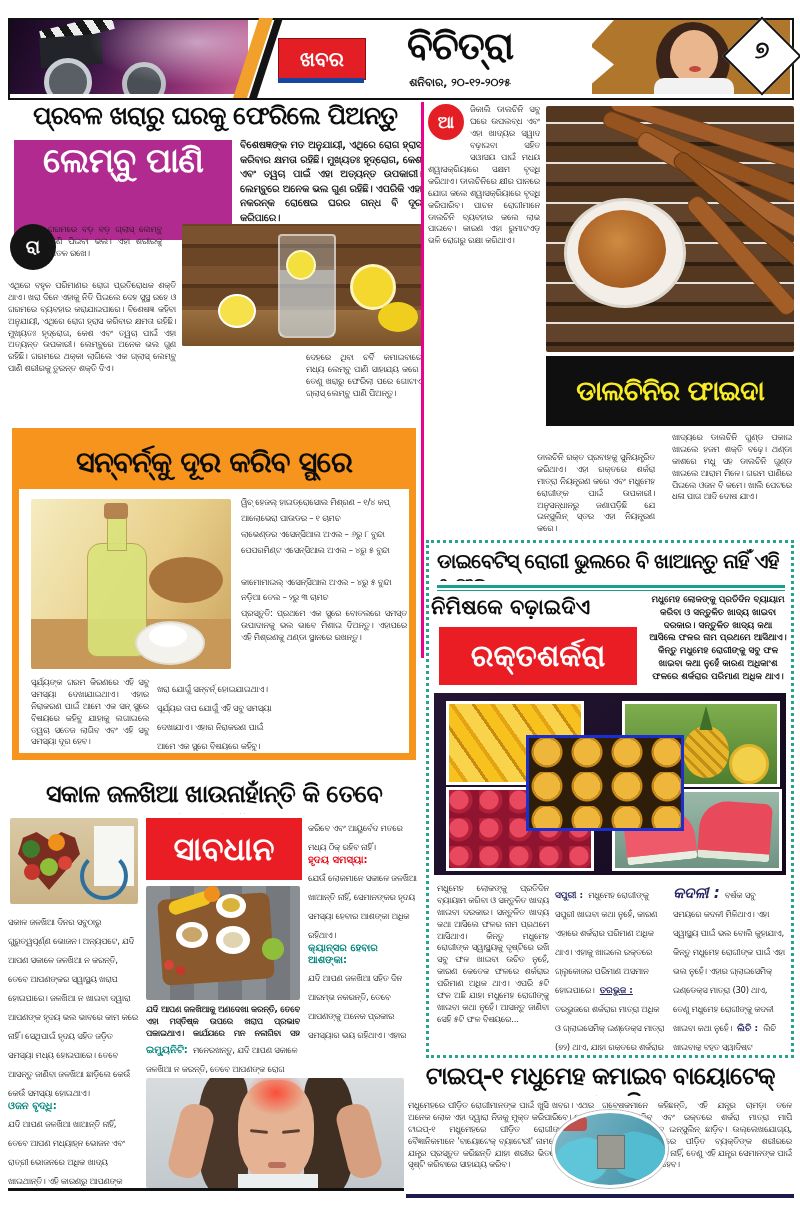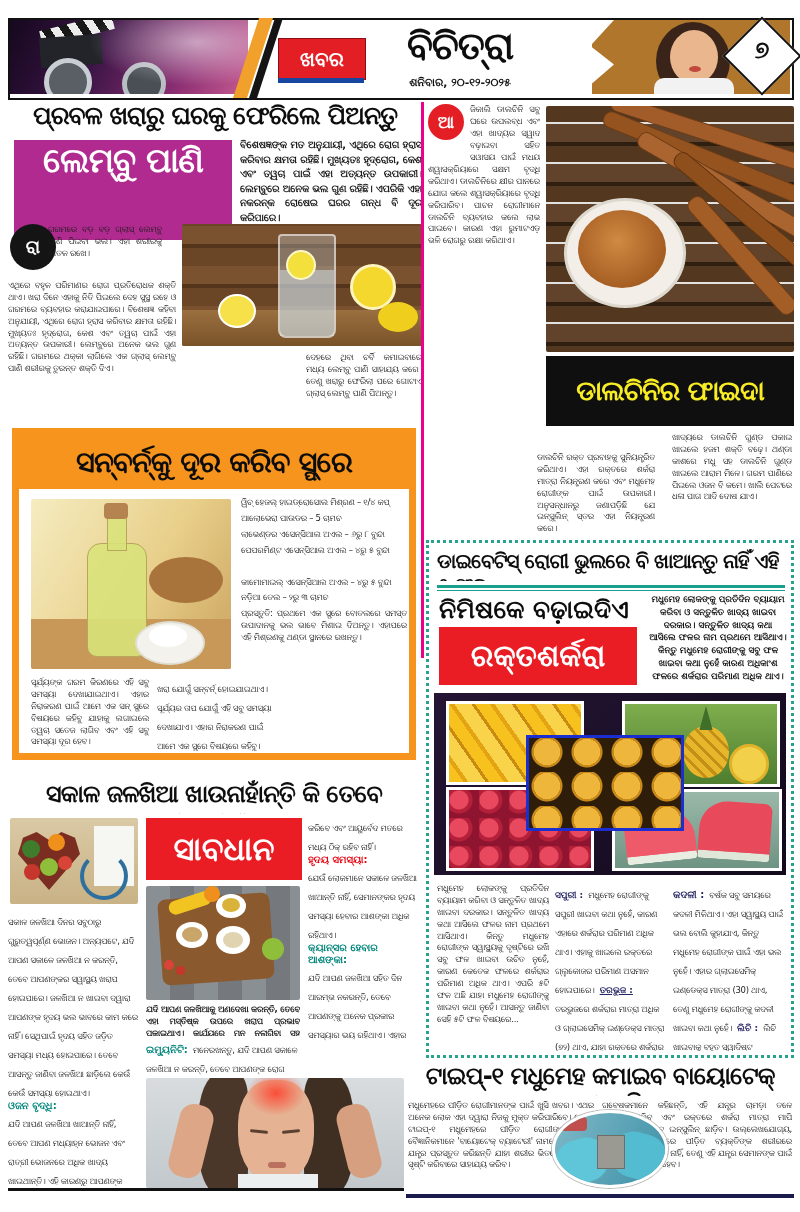--- a/index.html
+++ b/index.html
@@ -102,21 +102,21 @@
       <div class="abs" style="left:56px;top:44px;width:58px;height:112px;background:rgba(216,226,122,.9);
                   border:1px solid #b7a75a;border-radius:14px 14px 10px 10px;"></div>
       <div class="abs" style="left:76px;top:16px;width:18px;height:34px;background:rgba(216,226,122,.9);border:1px solid #b7a75a;"></div>
       <div class="abs" style="left:73px;top:4px;width:24px;height:16px;background:#b5834f;border-radius:4px;"></div>
       <div class="circle" style="left:104px;top:122px;width:66px;height:40px;background:#f4f2ec;border:2px solid #e0ddd2;"></div>
       <div class="circle" style="left:118px;top:126px;width:38px;height:22px;background:#fff;"></div>
     </div>
 
     <div class="abs" style="left:222px;top:62px;width:166px;height:174px;overflow:hidden;">
       <div class="bt" style="margin-bottom:4px;">ୱିଚ୍ ହେଜଲ୍ ହାଇଡ୍ରୋସୋଲ ମିଶ୍ରଣ – ୧/୪ କପ୍</div>
-      <div class="bt" style="margin-bottom:4px;">ଆଲୋଭେରା ପାଉଡର – 5 ଚାମଚ</div>
+      <div class="bt" style="margin-bottom:4px;">ଆଲୋଭେରା ପାଉଡର – ୧ ଚାମଚ</div>
       <div class="bt" style="margin-bottom:4px;">ଲାଭେଣ୍ଡର ଏସେନ୍ସିଆଲ ଅଏଲ – ୬ରୁ ୮ ବୁନ୍ଦା</div>
       <div class="bt" style="margin-bottom:20px;">ପେପରମିଣ୍ଟ ଏସେନ୍ସିଆଲ ଅଏଲ – ୪ରୁ ୫ ବୁନ୍ଦା</div>
       <div class="bt" style="margin-bottom:4px;">କାମୋମାଇଲ୍ ଏସେନ୍ସିଆଲ ଅଏଲ – ୪ରୁ ୫ ବୁନ୍ଦା</div>
       <div class="bt" style="margin-bottom:4px;">ନଡ଼ିଆ ତେଲ – ୨ରୁ ୩ ଚାମଚ</div>
       <div class="bt">ପ୍ରସ୍ତୁତି: ପ୍ରଥମେ ଏକ ସ୍ପ୍ରେ ବୋତଲରେ ସମସ୍ତ ଉପାଦାନକୁ ଭଲ ଭାବେ ମିଶାଇ ଦିଅନ୍ତୁ। ଏହାପରେ ଏହି ମିଶ୍ରଣକୁ ଥଣ୍ଡା ସ୍ଥାନରେ ରଖନ୍ତୁ।</div>
     </div>
 
     <div class="abs bt" style="left:12px;top:242px;width:118px;height:74px;">ସୂର୍ଯ୍ୟଙ୍କ ଗରମ କିରଣରେ ଏହି ସବୁ ସମସ୍ୟା ଦେଖାଯାଇଥାଏ। ଏହାର ନିରାକରଣ ପାଇଁ ଆମେ ଏକ ସନ୍ ସ୍ପ୍ରେ ବିଷୟରେ କହିବୁ ଯାହାକୁ ଲଗାଇଲେ ତ୍ୱଚା ସତେଜ ଲାଗିବ ଏବଂ ଏହି ସବୁ ସମସ୍ୟା ଦୂର ହେବ।</div>
     <div class="abs" style="left:138px;top:242px;width:120px;height:74px;overflow:hidden;">
       <span class="bt">ଖରା ଯୋଗୁଁ ସନ୍‌ବର୍ନ୍ ହୋଇଯାଇଥାଏ। ସୂର୍ଯ୍ୟର ତାପ ଯୋଗୁଁ ଏହି ସବୁ ସମସ୍ୟା ଦେଖାଯାଏ। ଏହାର ନିରାକରଣ ପାଇଁ ଆମେ ଏକ ସ୍ପ୍ରେ ବିଷୟରେ କହିବୁ।</span>
@@ -146,21 +146,21 @@
 
   <div class="abs" style="left:546px;top:356px;width:248px;height:70px;background:#0f0f0f;display:flex;align-items:center;justify-content:center;">
     <span style="color:#f8ec24;font-weight:bold;font-size:27px;letter-spacing:-1px;">ଡାଲଚିନିର ଫାଇଦା</span>
   </div>
   <div class="abs bt" style="left:537px;top:432px;width:118px;height:104px;margin-top:20px;">ଡାଲଚିନି ରକ୍ତ ପ୍ରବାହକୁ ସୁନିୟନ୍ତ୍ରିତ କରିଥାଏ। ଏହା ରକ୍ତରେ ଶର୍କରା ମାତ୍ରା ନିୟନ୍ତ୍ରଣ କରେ ଏବଂ ମଧୁମେହ ରୋଗୀଙ୍କ ପାଇଁ ଉପକାରୀ। ଅନୁସନ୍ଧାନରୁ ଜଣାପଡ଼ିଛି ଯେ ଇନ୍ସୁଲିନ୍ ସ୍ତର ଏହା ନିୟନ୍ତ୍ରଣ କରେ।</div>
   <div class="abs bt" style="left:672px;top:432px;width:120px;height:104px;">ଖାଦ୍ୟରେ ଡାଲଚିନି ଗୁଣ୍ଡ ପକାଇ ଖାଇଲେ ହଜମ ଶକ୍ତି ବଢ଼େ। ଥଣ୍ଡା କାଶରେ ମଧୁ ସହ ଡାଲଚିନି ଗୁଣ୍ଡ ଖାଇଲେ ଆରାମ ମିଳେ। ଗରମ ପାଣିରେ ପିଇଲେ ଓଜନ ବି କମେ। ଖାଲି ପେଟରେ ଧଳା ପାଗ ଆଦି ଦୋଷ ଯାଏ।</div>
 
   <div class="dotted-box" style="left:426px;top:540px;width:368px;height:518px;box-sizing:border-box;">
     <div class="abs hl" style="left:8px;top:6px;width:348px;height:32px;font-size:20px;letter-spacing:-1px;overflow:hidden;">ଡାଇବେଟିସ୍ ରୋଗୀ ଭୁଲରେ ବି ଖାଆନ୍ତୁ ନାହିଁ ଏହି ୫ ଫଳ</div>
     <div class="abs dbl-rule" style="left:8px;top:42px;width:348px;"></div>
-    <div class="abs hl" style="left:10px;top:52px;width:210px;height:28px;font-size:25px;">ନିମିଷକେ ବଢ଼ାଇଦିଏ</div>
+    <div class="abs hl" style="left:2px;top:52px;width:210px;height:28px;font-size:21px;">ନିମିଷକେ ବଢ଼ାଇଦିଏ</div>
     <div class="abs" style="left:10px;top:84px;width:198px;height:58px;background:#ea1c24;display:flex;align-items:center;justify-content:center;">
       <span style="color:#fff;font-weight:bold;font-size:30px;">ରକ୍ତଶର୍କରା</span>
     </div>
     <div class="abs bt-c" style="left:220px;top:50px;width:138px;height:96px;font-size:8.8px;font-weight:bold;">ମଧୁମେହ ଲୋକଙ୍କୁ ପ୍ରତିଦିନ ବ୍ୟାୟାମ କରିବା ଓ ସନ୍ତୁଳିତ ଖାଦ୍ୟ ଖାଇବା ଦରକାର। ସନ୍ତୁଳିତ ଖାଦ୍ୟ କଥା ଆସିଲେ ଫଳର ନାମ ପ୍ରଥମେ ଆସିଥାଏ। କିନ୍ତୁ ମଧୁମେହ ରୋଗୀଙ୍କୁ ସବୁ ଫଳ ଖାଇବା କଥା ନୁହେଁ କାରଣ ଅଧିକାଂଶ ଫଳରେ ଶର୍କରାର ପରିମାଣ ଅଧିକ ଥାଏ।</div>
 
     <div class="abs" style="left:5px;top:150px;width:352px;height:182px;background:linear-gradient(135deg,#241534,#120a1c);">
       <div class="tile" style="left:12px;top:8px;width:132px;height:78px;
                   background:repeating-linear-gradient(55deg,#f7c21e 0 12px,#e3a312 12px 16px,#f9d34a 16px 30px,#c88a10 30px 33px);"></div>
       <div class="tile" style="left:188px;top:8px;width:152px;height:80px;background:linear-gradient(#7fae4e,#4e7d2f);">
         <div class="circle" style="left:58px;top:22px;width:46px;height:52px;background:repeating-linear-gradient(45deg,#e8b62a 0 6px,#c28f17 6px 9px);"></div>
@@ -182,21 +182,21 @@
     <div class="abs bt" style="left:8px;top:340px;width:112px;height:168px;">ମଧୁମେହ ଲୋକଙ୍କୁ ପ୍ରତିଦିନ ବ୍ୟାୟାମ କରିବା ଓ ସନ୍ତୁଳିତ ଖାଦ୍ୟ ଖାଇବା ଦରକାର। ସନ୍ତୁଳିତ ଖାଦ୍ୟ କଥା ଆସିଲେ ଫଳର ନାମ ପ୍ରଥମେ ଆସିଥାଏ। କିନ୍ତୁ ମଧୁମେହ ରୋଗୀଙ୍କ ସ୍ୱାସ୍ଥ୍ୟକୁ ଦୃଷ୍ଟିରେ ରଖି ସବୁ ଫଳ ଖାଇବା ଉଚିତ ନୁହେଁ, କାରଣ କେତେକ ଫଳରେ ଶର୍କରାର ପରିମାଣ ଅଧିକ ଥାଏ। ଏପରି ୫ଟି ଫଳ ଅଛି ଯାହା ମଧୁମେହ ରୋଗୀଙ୍କୁ ଖାଇବା କଥା ନୁହେଁ। ଆସନ୍ତୁ ଜାଣିବା ସେହି ୫ଟି ଫଳ ବିଷୟରେ...</div>
     <div class="abs" style="left:126px;top:340px;width:112px;height:168px;overflow:hidden;">
       <span class="lead" style="font-size:9px;">ସପୁରୀ :</span>
       <span class="bt">ମଧୁମେହ ରୋଗୀଙ୍କୁ ସପୁରୀ ଖାଇବା କଥା ନୁହେଁ, କାରଣ ଏହାରେ ଶର୍କରାର ପରିମାଣ ଅଧିକ ଥାଏ। ଏହାକୁ ଖାଇଲେ ରକ୍ତରେ ଗ୍ଲୁକୋଜର ପରିମାଣ ଅସମାନ ହୋଇପାରେ।</span>
       <span class="lead" style="font-size:9px;text-decoration:underline;">ତରଭୁଜ :</span>
       <span class="bt">ତରଭୁଜରେ ଶର୍କରାର ମାତ୍ରା ଅଧିକ ଓ ଗ୍ଲାଇସେମିକ୍ ଇଣ୍ଡେକ୍ସ ମାତ୍ରା (୭୨) ଥାଏ, ଯାହା ରକ୍ତରେ ଶର୍କରାର ମାତ୍ରା ଶୀଘ୍ର ବଢ଼ାଇଥାଏ। ଏଥିପାଇଁ ମଧୁମେହ ରୋଗୀଙ୍କୁ ତରଭୁଜ ଖାଇବା କଥା ନୁହେଁ।</span>
       
       
     </div>
     <div class="abs" style="left:244px;top:340px;width:112px;height:168px;overflow:hidden;">
-      <span class="lead" style="font-size:10px;">କଦଳୀ :</span>
+      <span class="lead" style="font-size:15px;font-style:italic;">କଦଳୀ :</span>
       <span class="bt">ବର୍ଷକ ସବୁ ସମୟରେ କଦଳୀ ମିଳିଥାଏ। ଏହା ସ୍ୱାସ୍ଥ୍ୟ ପାଇଁ ଭଲ ବୋଲି କୁହାଯାଏ, କିନ୍ତୁ ମଧୁମେହ ରୋଗୀଙ୍କ ପାଇଁ ଏହା ଭଲ ନୁହେଁ। ଏହାର ଗ୍ଲାଇସେମିକ୍ ଇଣ୍ଡେକ୍ସ ମାତ୍ରା (30) ଥାଏ, ତେଣୁ ମଧୁମେହ ରୋଗୀଙ୍କୁ କଦଳୀ ଖାଇବା କଥା ନୁହେଁ।</span>
       <span class="lead" style="font-size:9px;">ଲିଚି :</span>
       <span class="bt">ଲିଚି ଖାଇବାକୁ ବହୁତ ସ୍ୱାଦିଷ୍ଟ ହୋଇଥାଏ, କିନ୍ତୁ ଏହା ମଧୁମେହ ରୋଗୀଙ୍କ ପାଇଁ ଭଲ ନୁହେଁ। ଲିଚିରେ ଶର୍କରାର ପରିମାଣ ୧୬ ଗ୍ରାମ୍ ଥାଏ। ତେଣୁ ଏହାକୁ ଖାଇବା ପୂର୍ବରୁ ଡାକ୍ତରଙ୍କ ପରାମର୍ଶ ନିଅନ୍ତୁ।</span>
     </div>
   </div>
 
   <div class="abs hl" style="left:8px;top:780px;width:412px;height:34px;font-size:24px;text-align:center;letter-spacing:-1px;overflow:hidden;">ସକାଳ ଜଳଖିଆ ଖାଉନାହାଁନ୍ତି କି ତେବେ ହୋଇଯାଆନ୍ତୁ</div>
 
   <div class="photo" style="left:10px;top:818px;width:128px;height:86px;background:linear-gradient(#d9c9a5,#c9b285);">
     <div class="abs" style="left:84px;top:8px;width:40px;height:60px;background:#f6f6f2;"></div>

